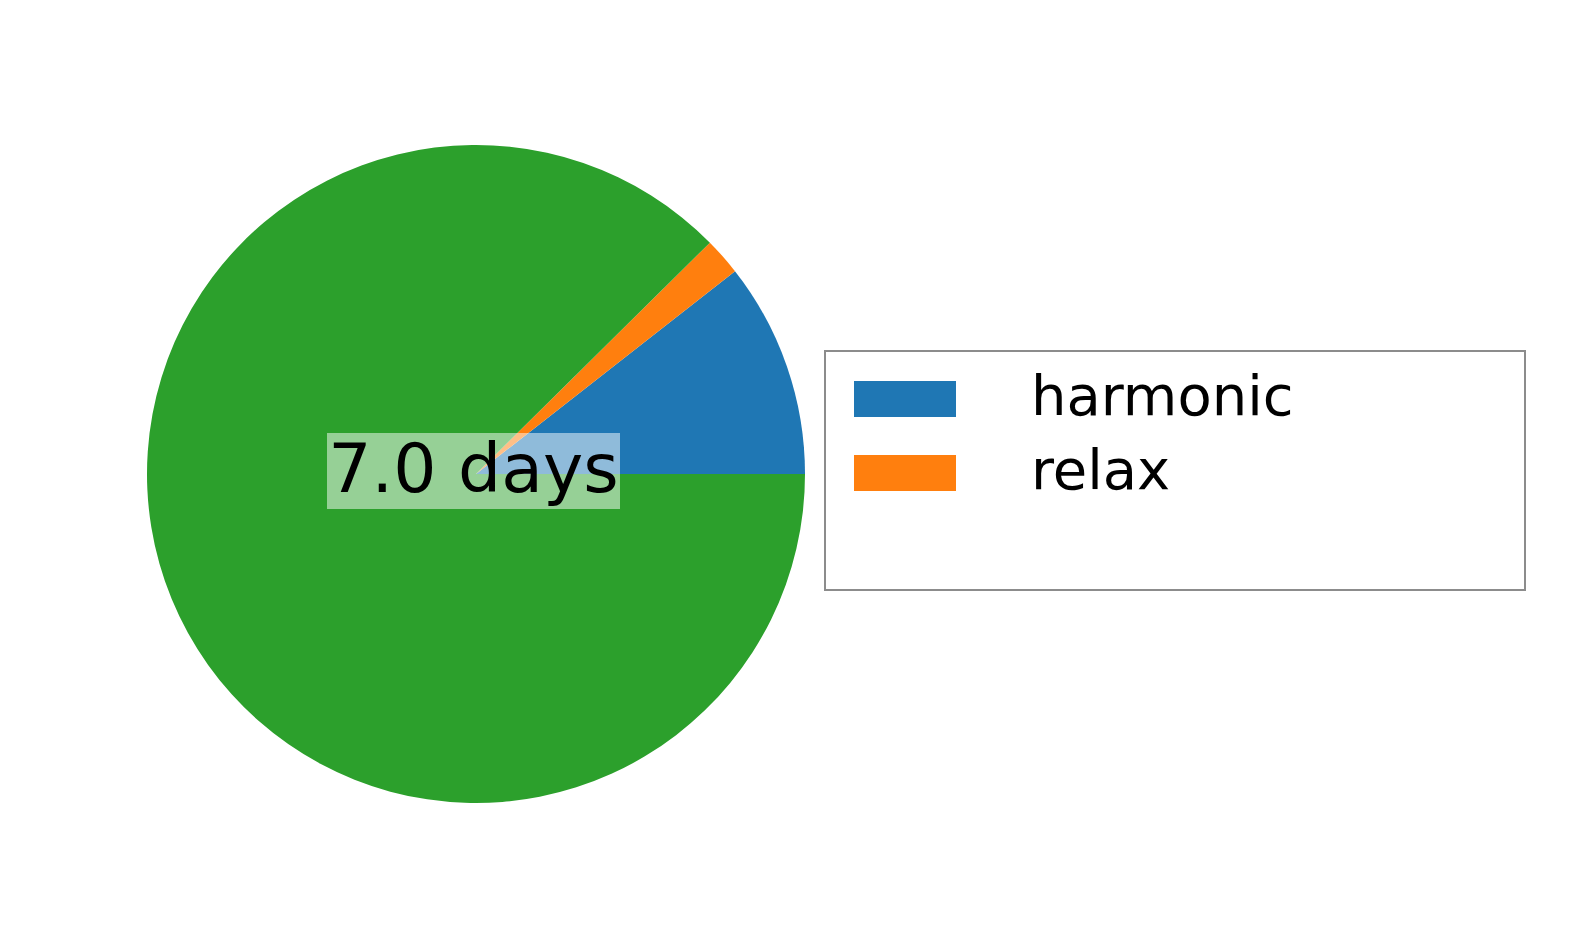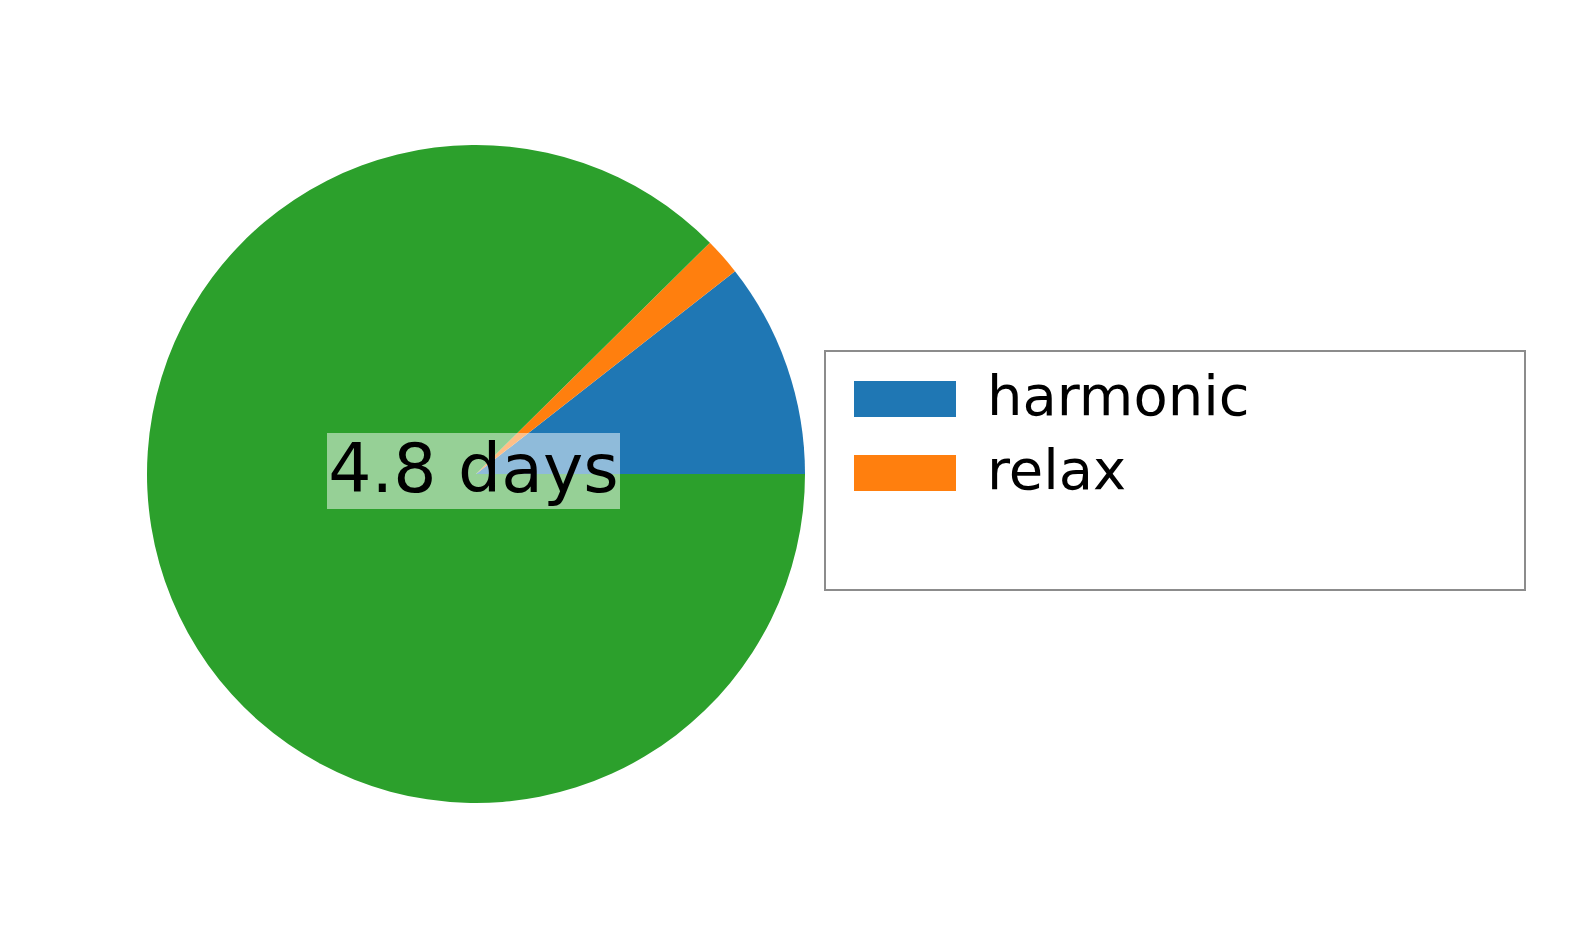--- a/index.html
+++ b/index.html
@@ -71,20 +71,21 @@
     background: #ffffff;
     border: 2px solid #8c8c8c;
     box-sizing: border-box;
   }
   .legend-row {
     position: absolute;
     left: 28px;
     height: 36px;
     display: flex;
     align-items: center;
+    gap: 44px;
   }
   .legend-row.r0 { top: 29px; }
   .legend-row.r1 { top: 103px; }
   .legend-row.r2 { top: 176px; }
   .legend-swatch {
     width: 102px;
     height: 36px;
     flex: 0 0 auto;
   }
   .legend-label {
@@ -106,21 +107,21 @@
     <svg id="pie-svg" viewBox="0 0 658 658">
       <g id="pie-slices">
           <path d="M 329 329 L 658.000 329.000 A 329 329 0 0 0 588.012 126.135 Z" fill="#1f77b4"></path>
           <path d="M 329 329 L 588.012 126.135 A 329 329 0 0 0 562.895 97.625 Z" fill="#ff7f0e"></path>
           <path d="M 329 329 L 562.895 97.625 A 329 329 0 1 0 658.000 329.000 Z" fill="#2ca02c"></path>
         </g>
     </svg>
   </div>
 
   <div id="center-label">
-    <span id="center-label-text">4.8 days</span>
+    <span id="center-label-text">7.0 days</span>
   </div>
 
   <div id="legend" style="border-color: rgb(140, 140, 140);">
 
     <div class="legend-row r0">
       <span class="legend-swatch" id="sw0" style="background: rgb(31, 119, 180);"></span>
       <span class="legend-label">harmonic</span>
     </div>
 
     <div class="legend-row r1">

